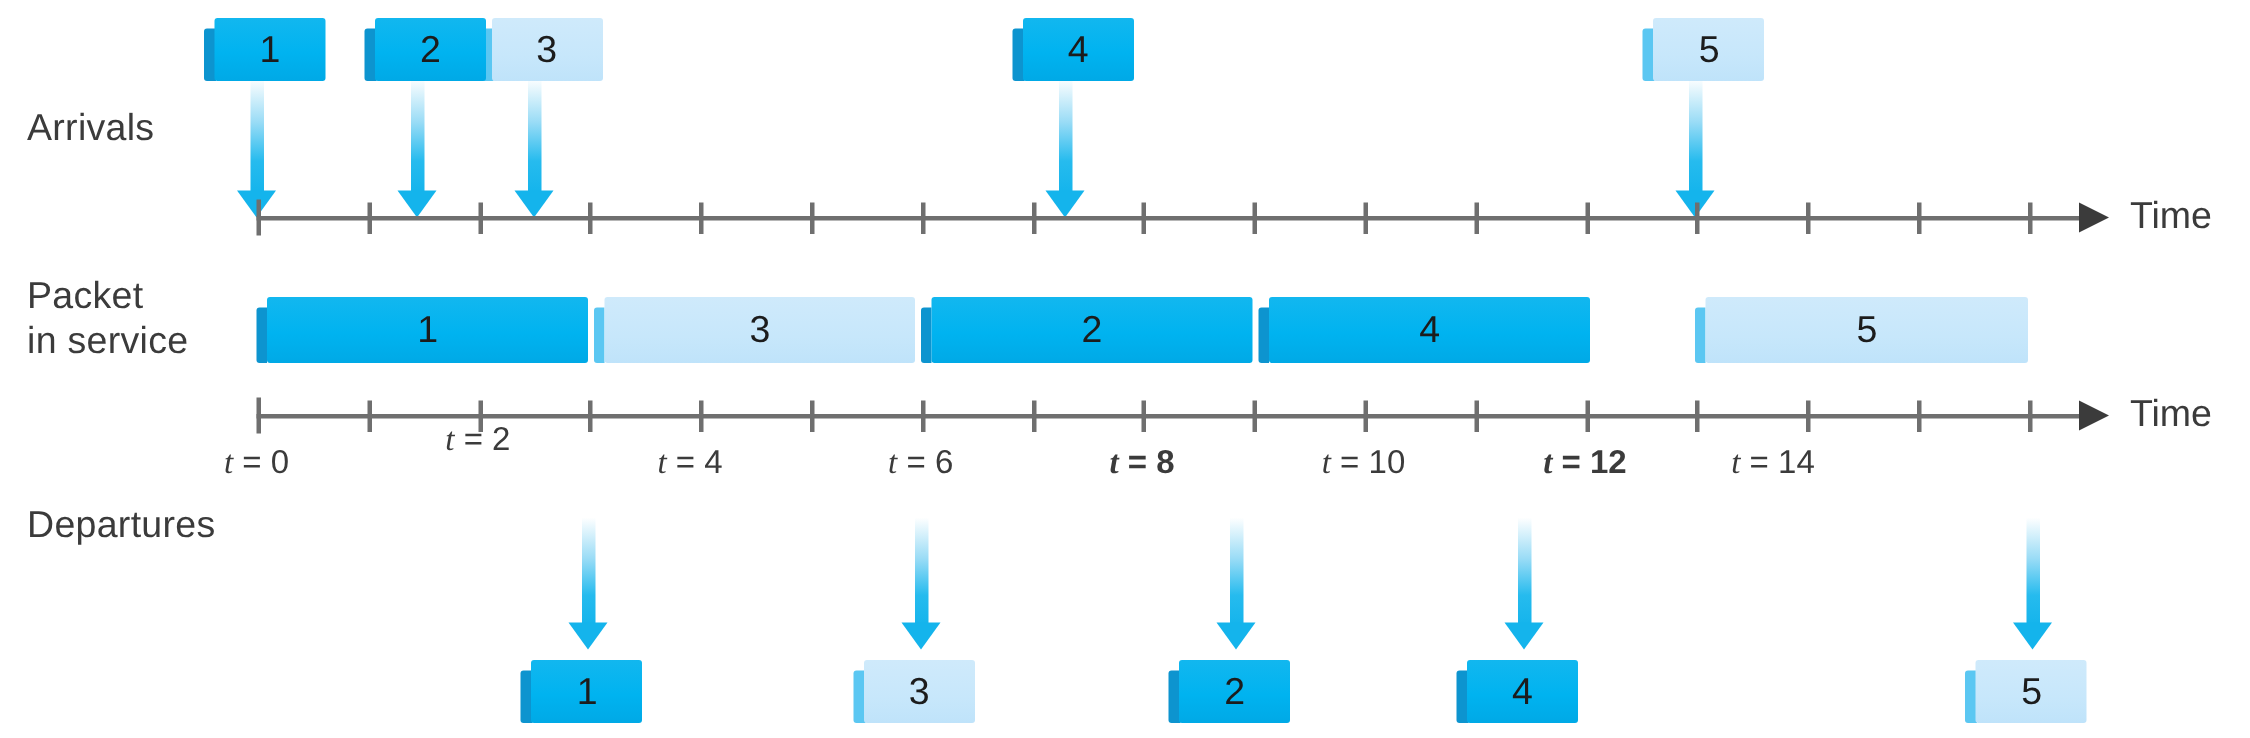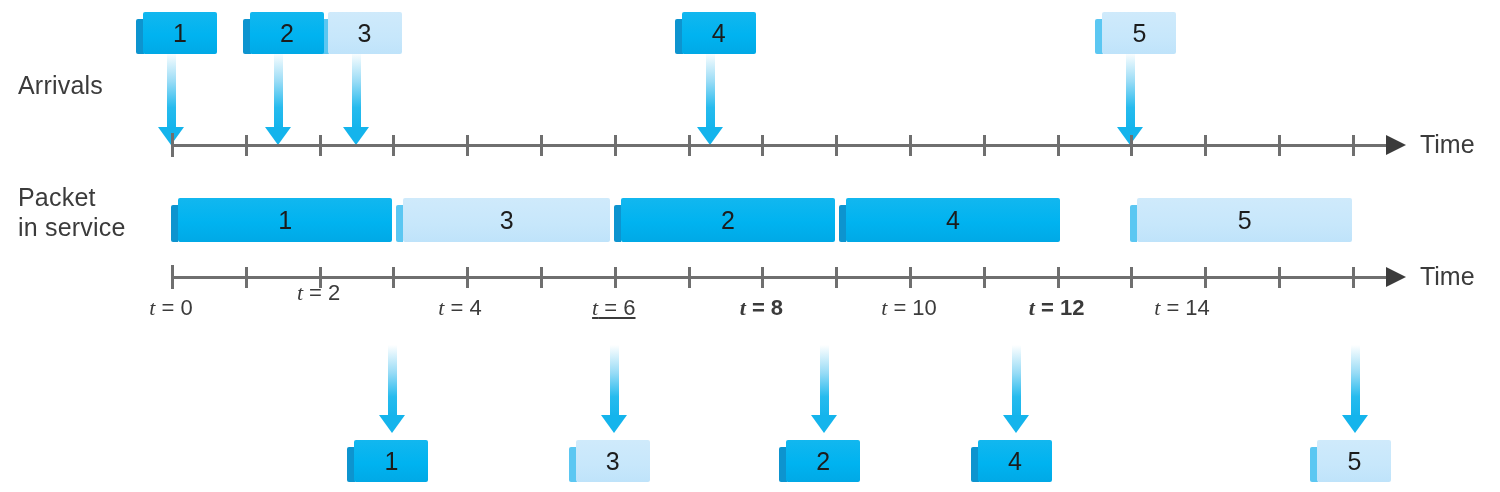--- a/index.html
+++ b/index.html
@@ -152,20 +152,21 @@
 </head>
 <body>
 
 <div id="stage">
 
   <div class="row-label" id="label-arrivals">Arrivals</div>
 
   <div class="row-label" id="label-service">Packet
 in service</div>
 
+  <div class="row-label" id="label-departures">Departures</div>
 
   <div id="arrival-chips">
       <div class="pkt dark chip" style="width: 74px; height: 42px; left: 143px; top: 12px;">
         <div class="top"></div>
         <div class="side"></div>
         <div class="face">1</div>
       </div>
       <div class="pkt dark chip" style="width: 74px; height: 42px; left: 250.01px; top: 12px;">
         <div class="top"></div>
         <div class="side"></div>
@@ -281,21 +282,21 @@
       <div class="tick" style="left: 1107px;"></div>
       <div class="tick" style="left: 1180.8px;"></div>
       <div class="arrow-head" style="left: 1214.94px;"></div>
     </div>
   <div class="axis-caption" id="caption-bottom" style="left: 1419.94px; top: 264px;">Time</div>
 
   <div id="tick-labels">
       <div class="tlabel" style="left: 171px; top: 297px;"><i>t</i> = 0</div>
       <div class="tlabel" style="left: 318.6px; top: 282px;"><i>t</i> = 2</div>
       <div class="tlabel" style="left: 460px; top: 297px;"><i>t</i> = 4</div>
-      <div class="tlabel" style="left: 613.8px; top: 297px; text-decoration: underline;"><i>t</i> = 6</div>
+      <div class="tlabel" style="left: 613.8px; top: 297px;"><i>t</i> = 6</div>
       <div class="tlabel" style="left: 761.4px; top: 297px; font-weight: bold;"><i>t</i> = 8</div>
       <div class="tlabel" style="left: 909px; top: 297px;"><i>t</i> = 10</div>
       <div class="tlabel" style="left: 1056.6px; top: 297px; font-weight: bold;"><i>t</i> = 12</div>
       <div class="tlabel" style="left: 1182px; top: 297px;"><i>t</i> = 14</div>
     </div>
 
   <div id="departure-arrows">
       <div class="arrow fade-down" style="left: 379.4px; top: 345px; height: 88px;">
         <div class="shaft" style="height: 72px;"></div>
         <div class="head" style="top: 70px;"></div>

